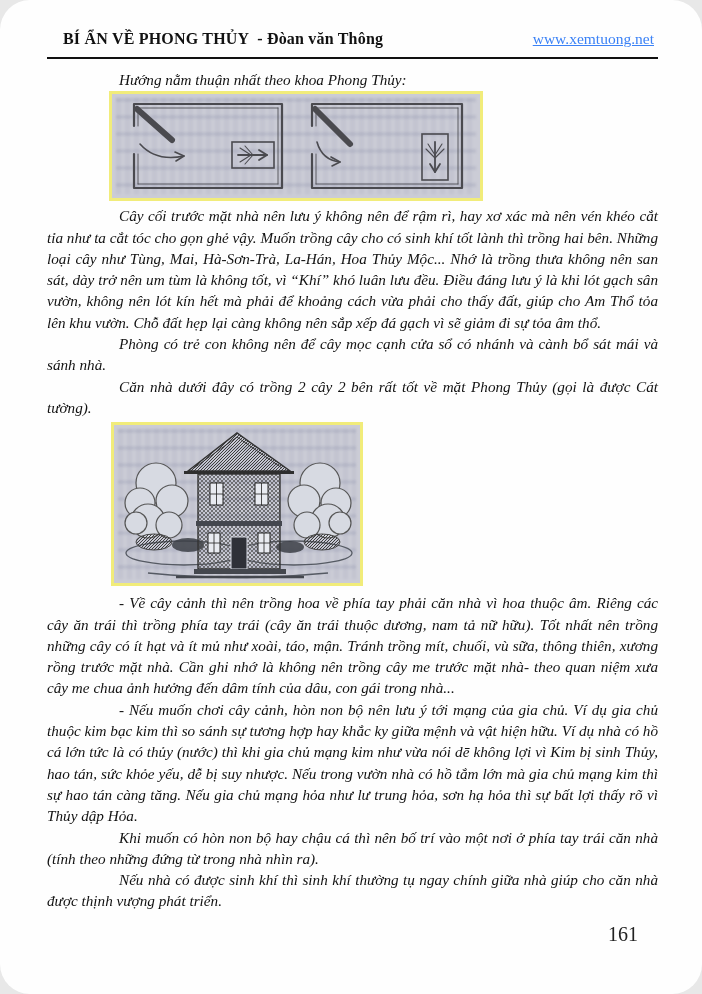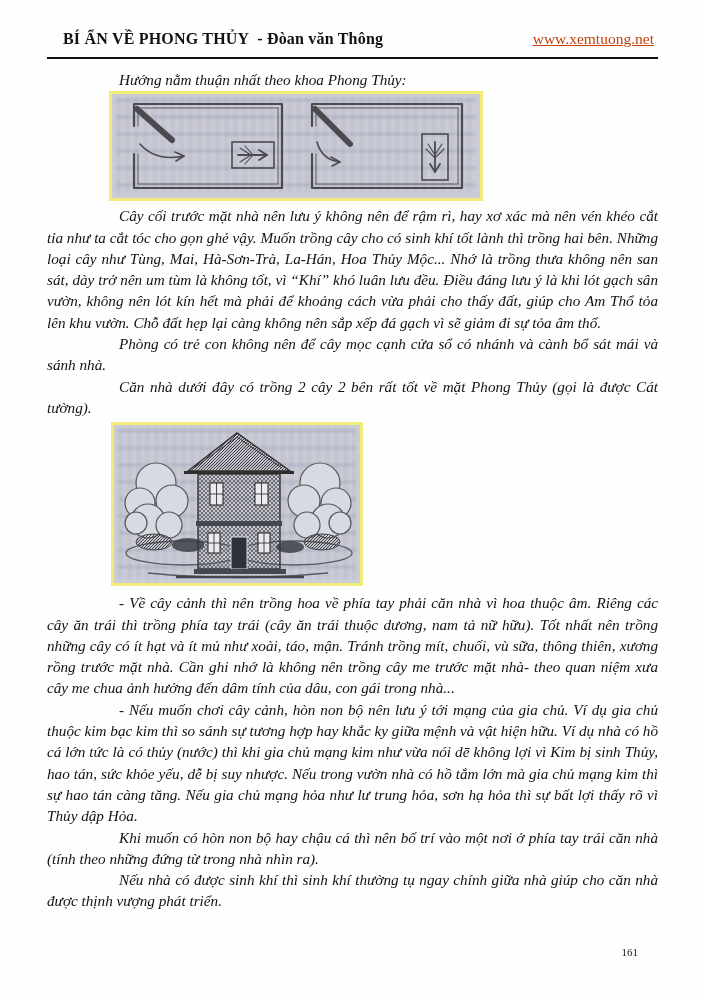--- a/index.html
+++ b/index.html
@@ -6,31 +6,32 @@
   .page{
     position:relative;
     width:702px;height:994px;
     margin:0 auto;
     background:#fefefe;
     font-family:"Liberation Serif","DejaVu Serif",serif;
     color:#111;
     overflow:hidden;
     box-sizing:border-box;
     padding:30px 44px 0 47px;
+    border-radius:30px;
   }
   
   .page-header{
     display:flex;justify-content:space-between;align-items:baseline;
     padding-left:16px;padding-right:4px;
   }
   .book-title{
     font-weight:bold;font-size:16px;letter-spacing:.2px;white-space:pre;
   }
   .site-link{
-    font-size:15.5px;color:#c2410c;text-decoration:underline;cursor:pointer;text-align:center;
+    font-size:15.5px;color:#3b82f6;text-decoration:underline;cursor:pointer;text-align:center;
   }
   .header-rule{
     border:none;border-top:2px solid #111;margin:9px 0 0 0;
   }
   
   .content{margin-top:10px;font-style:italic;}
   .para{
     margin:0;
     font-size:15.2px;
     line-height:21.3px;
@@ -52,22 +53,22 @@
     position:absolute;inset:4px;
     background:
       repeating-linear-gradient(180deg, rgba(58,66,115,0.10) 0 4px, rgba(0,0,0,0) 4px 17px),
       repeating-linear-gradient(90deg, rgba(58,66,115,0.05) 0 5px, rgba(0,0,0,0) 5px 9px);
     filter:blur(1.2px);
     pointer-events:none;
   }
   .figure svg{position:relative;display:block;}
   
   .page-number{
-    position:absolute;right:64px;bottom:36px;
-    font-size:11px;color:#222;
+    position:absolute;right:64px;bottom:48px;
+    font-size:20px;color:#222;
   }
 </style>
 </head>
 <body>
 
 <div class="page">
 
   <div class="page-header">
     <span class="book-title">BÍ ẨN VỀ PHONG THỦY  - Đòan văn Thông</span>
     <span class="site-link">www.xemtuong.net</span>

